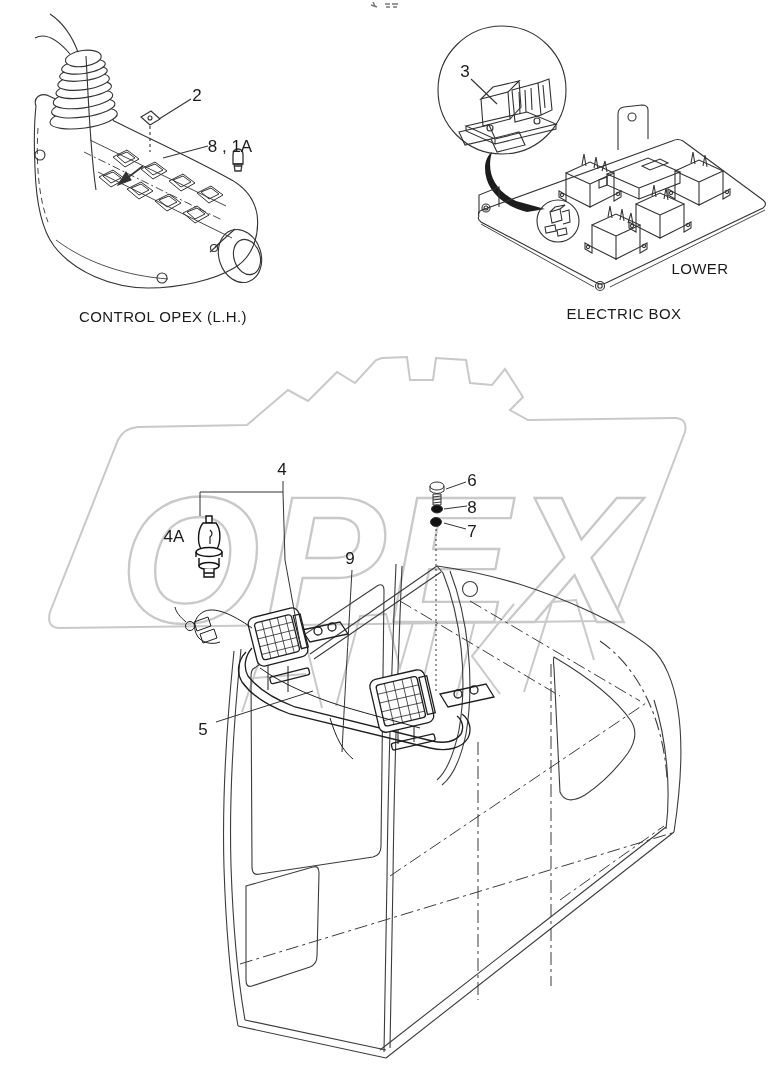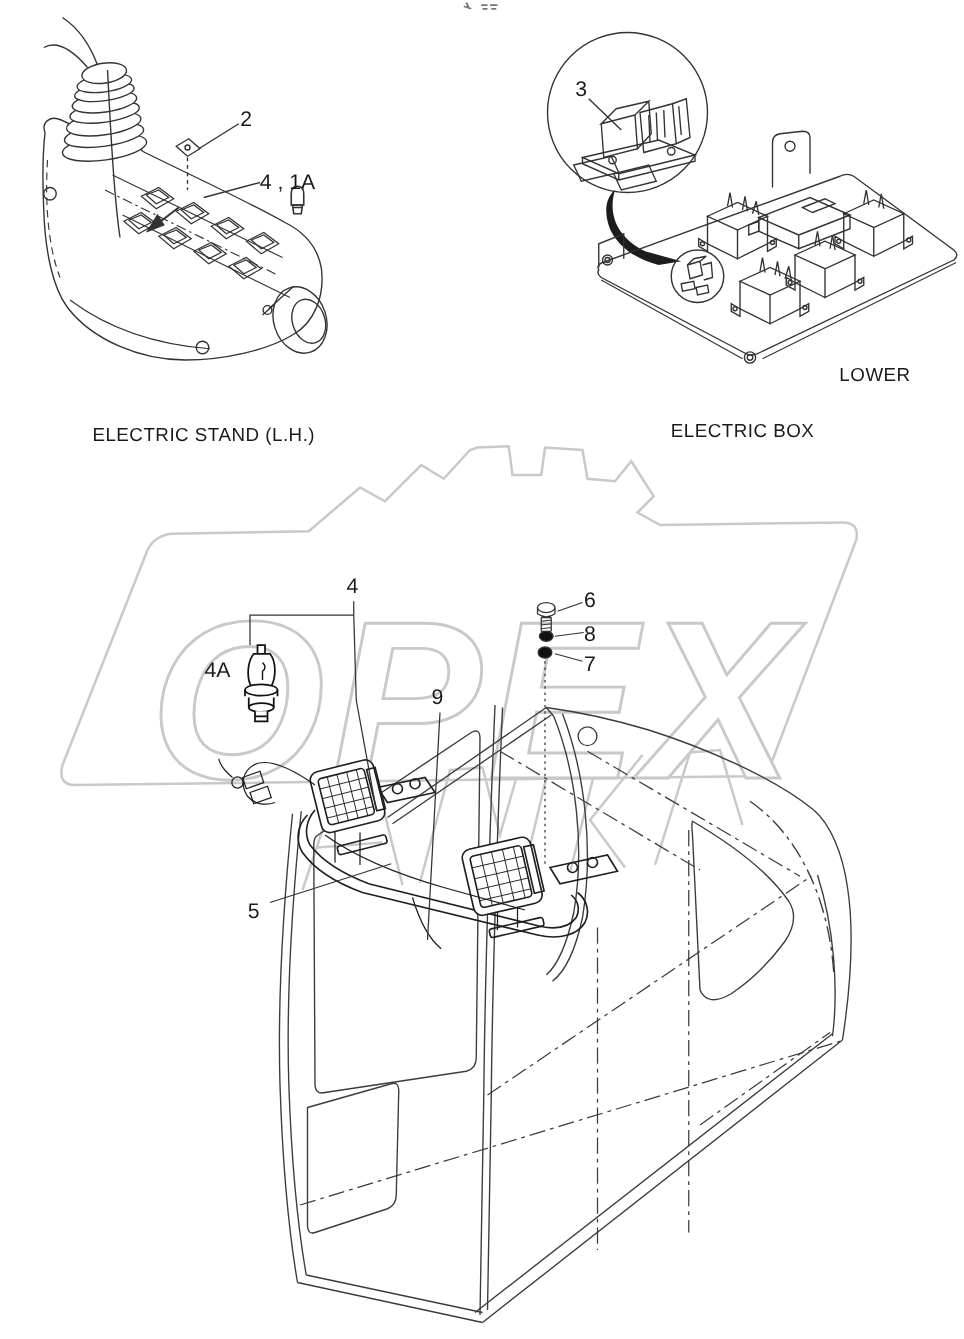--- a/index.html
+++ b/index.html
@@ -1,21 +1,21 @@
 <!DOCTYPE html>
 <html><head>
 <meta charset="utf-8">
 <style>
   html,body{margin:0;padding:0;background:#ffffff;}
   #stage{position:relative;width:771px;height:1071px;background:#ffffff;overflow:hidden;
          font-family:"Liberation Sans",sans-serif;}
   #art{position:absolute;left:0;top:0;}
   .lbl{position:absolute;transform:translate(-50%,-50%);font-size:17px;color:#1a1a1a;
        white-space:nowrap;line-height:1;}
-  .cap{font-size:15px;letter-spacing:.4px;margin-top:32px;}
+  .cap{font-size:15px;letter-spacing:.4px;}
 </style>
 </head>
 <body>
 
 <div id="stage">
 
 <svg id="art" width="771" height="1071" viewBox="0 0 771 1071">
 
   <g stroke="#c9c9c9" fill="none" stroke-width="2">
     <path d="M 50,612 L 118,440 Q 124,428 138,427 L 247,425
@@ -298,26 +298,26 @@
       <path d="M 210,530 Q 214,534 210,537 L 210,544" fill="none" stroke-width="1.1"></path>
       <ellipse cx="209" cy="552" rx="13" ry="4.5"></ellipse>
       <path d="M 196,552 L 196,557 M 222,552 L 222,557 M 199,558 L 199,566 M 219,558 L 219,566"></path>
       <ellipse cx="209" cy="566" rx="10" ry="3.5"></ellipse>
       <path d="M 204,569 L 204,577 L 214,577 L 214,569 M 204,573 L 214,573"></path>
     </g>
   </g>
 </svg>
 
   <div class="lbl" style="left:197px;top:95px">2</div>
-  <div class="lbl" style="left:230px;top:146px">4 , 1A</div>
-  <div class="lbl cap" style="left:163px;top:316px">ELECTRIC STAND (L.H.)</div>
+  <div class="lbl" style="left:230px;top:146px">8 , 1A</div>
+  <div class="lbl cap" style="left:163px;top:316px">CONTROL OPEX (L.H.)</div>
 
   <div class="lbl" style="left:465px;top:71px">3</div>
   <div class="lbl cap" style="left:700px;top:268px">LOWER</div>
-  <div class="lbl cap" style="left:594px;top:313px">ELECTRIC BOX</div>
+  <div class="lbl cap" style="left:624px;top:313px">ELECTRIC BOX</div>
 
   <div class="lbl" style="left:282px;top:469px">4</div>
   <div class="lbl" style="left:174px;top:536px">4A</div>
   <div class="lbl" style="left:203px;top:729px">5</div>
   <div class="lbl" style="left:472px;top:480px">6</div>
   <div class="lbl" style="left:472px;top:531px">7</div>
   <div class="lbl" style="left:472px;top:507px">8</div>
   <div class="lbl" style="left:350px;top:558px">9</div>
 
 </div>

